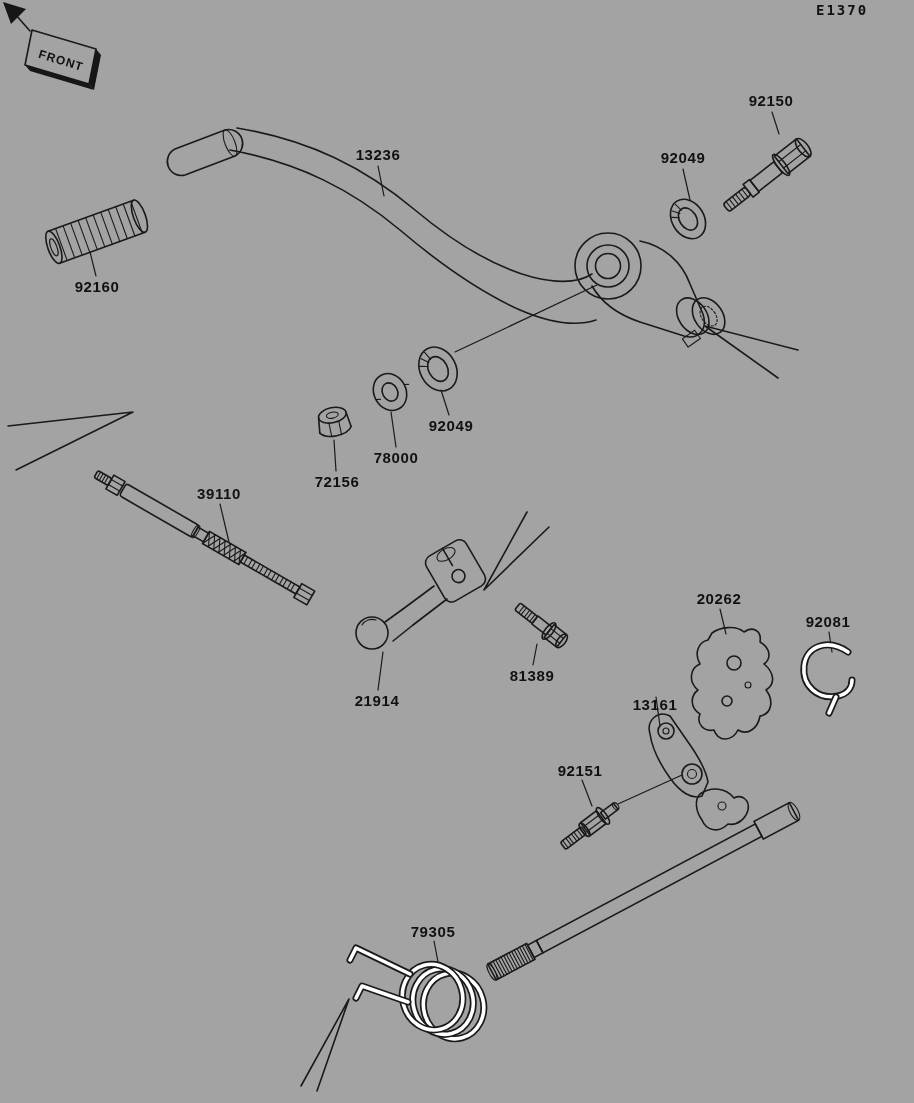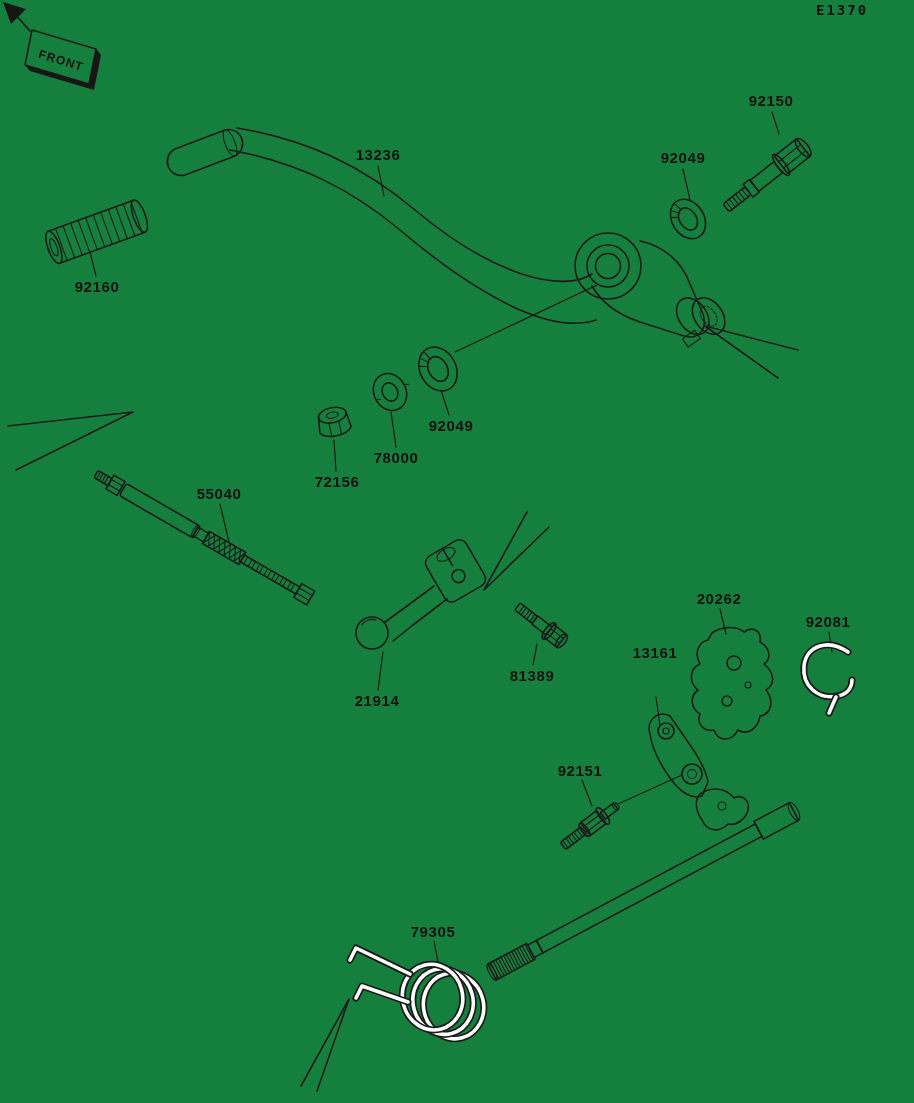--- a/index.html
+++ b/index.html
@@ -1,17 +1,17 @@
 <!DOCTYPE html>
 <html><head>
 <meta charset="utf-8">
 <style>
   html,body{margin:0;padding:0;background:#e8e8e8;}
   .canvas{
-    position:relative;width:914px;height:1103px;background:#15803d;
+    position:relative;width:914px;height:1103px;background:#a3a3a3;
     font-family:"Liberation Sans", sans-serif;overflow:hidden;
   }
   .canvas svg{position:absolute;left:0;top:0;}
   .part-label{
     position:absolute;transform:translateX(-50%);
     font:bold 15px "Liberation Sans", sans-serif;
     letter-spacing:0.6px;color:#111;white-space:nowrap;
   }
   .code-label{
     position:absolute;left:816px;top:2px;
@@ -338,22 +338,22 @@
 <div class="code-label">E1370</div>
 <div class="front-text">FRONT</div>
 
 <div class="part-label" style="left:378px;top:146px">13236</div>
 <div class="part-label" style="left:771px;top:92px">92150</div>
 <div class="part-label" style="left:683px;top:149px">92049</div>
 <div class="part-label" style="left:97px;top:278px">92160</div>
 <div class="part-label" style="left:451px;top:417px">92049</div>
 <div class="part-label" style="left:396px;top:449px">78000</div>
 <div class="part-label" style="left:337px;top:473px">72156</div>
-<div class="part-label" style="left:219px;top:485px">55040</div>
+<div class="part-label" style="left:219px;top:485px">39110</div>
 <div class="part-label" style="left:377px;top:692px">21914</div>
 <div class="part-label" style="left:532px;top:667px">81389</div>
 <div class="part-label" style="left:719px;top:590px">20262</div>
 <div class="part-label" style="left:828px;top:613px">92081</div>
-<div class="part-label" style="left:655px;top:644px">13161</div>
+<div class="part-label" style="left:655px;top:696px">13161</div>
 <div class="part-label" style="left:580px;top:762px">92151</div>
 <div class="part-label" style="left:433px;top:923px">79305</div>
 
 </div>
 
 </body></html>

